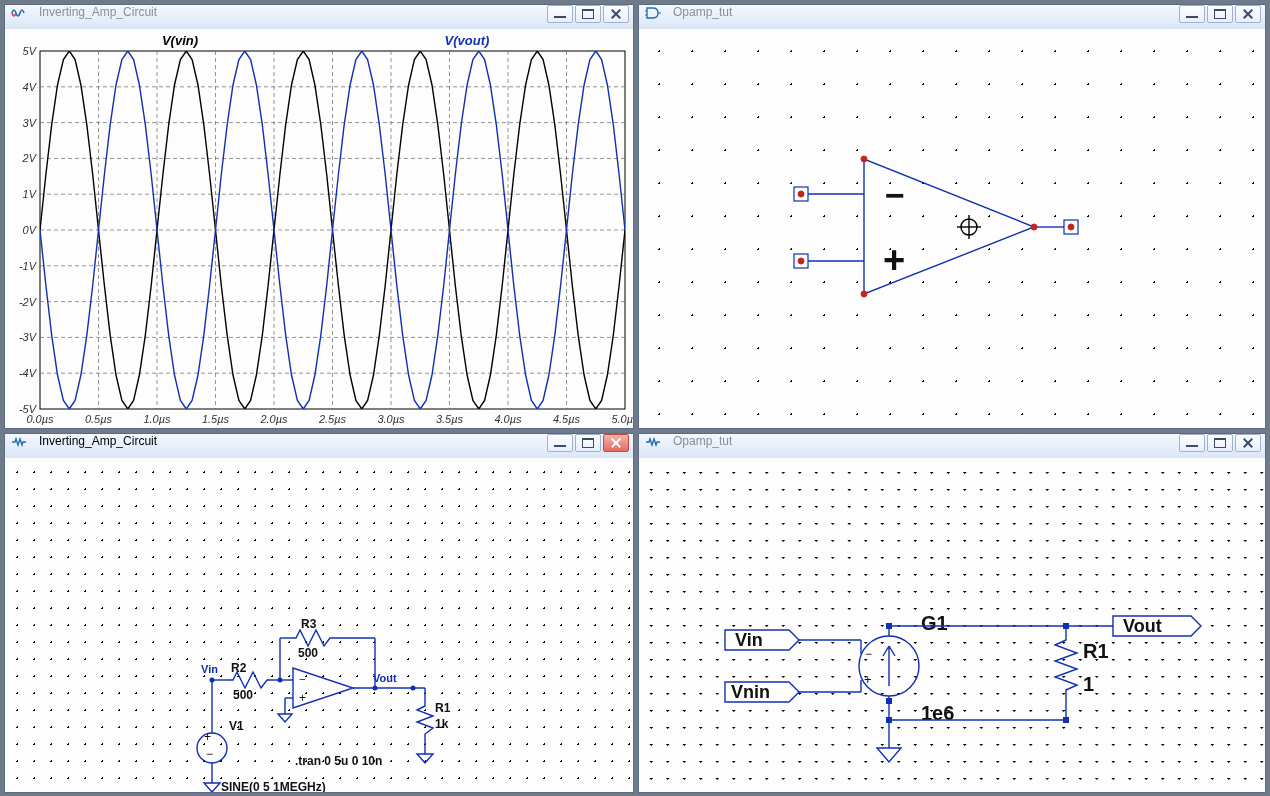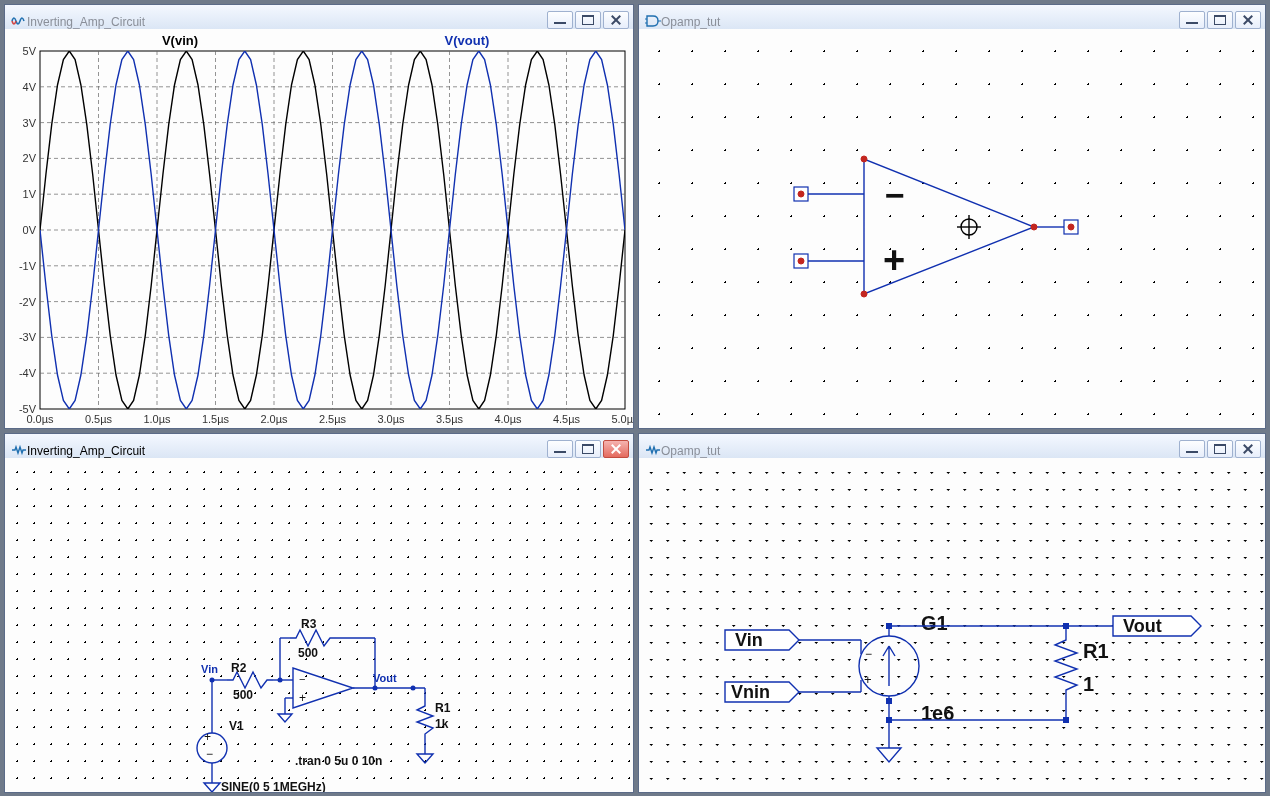--- a/index.html
+++ b/index.html
@@ -25,23 +25,23 @@
   #pane-sym    { left: 638px; top: 4px;    width: 628px; height: 425px; }
   #pane-schem  { left: 4px;   top: 433px;  width: 630px; height: 360px; }
   #pane-sub    { left: 638px; top: 433px;  width: 628px; height: 360px; }
 
   
   .titlebar {
     height: 24px;
     background: linear-gradient(#f4f8ff, #dbe6f5);
     border-bottom: 1px solid #b5c3da;
     display: flex;
-    align-items: flex-end;
+    align-items: flex-start;
     padding: 0 4px 0 6px;
-    gap: 0;
+    gap: 12px;
     user-select: none;
   }
   .pane.inactive .titlebar { color: #8a8f99; }
   .pane.inactive .titlebar .title-text { color:#8a8f99; }
   .title-icon {
     position: relative;
     width: 16px; height: 16px;
     flex: 0 0 16px;
   }
   .title-text {
@@ -73,21 +73,21 @@
     content: ""; position: absolute; left: 6px; right: 6px; top: 3px; bottom: 3px;
     border: 1px solid #3b4a66; border-top-width: 2px;
   }
   .winbtn.close.inactive { background: linear-gradient(#fdfeff,#e7eefb); border-color:#9fb1cf; }
   .winbtn.close.inactive::before, .winbtn.close.inactive::after { background: #3b4a66; }
 
   
   .icon-wave svg, .icon-gate svg, .icon-schem svg, .icon-sub svg { width:16px; height:16px; display:block; }
 
   
-  .plot-body { position: absolute; left:0; right:0; top:24px; bottom:0; background:#bef264; }
+  .plot-body { position: absolute; left:0; right:0; top:24px; bottom:0; background:#bef264;font-style:italic; }
   .plot-svg { position:absolute; inset:0; width:100%; height:100%; }
   .axis-label { fill:#333; font-size:11px; }
   .legend-text { font-size:13px; font-weight:600; }
 
   
   .grid-body {
     position:absolute; left:0; right:0; top:24px; bottom:0;
     background-color:#fdfdfd;
     background-image: radial-gradient(circle, #000 1px, transparent 1px);
     overflow:hidden;

